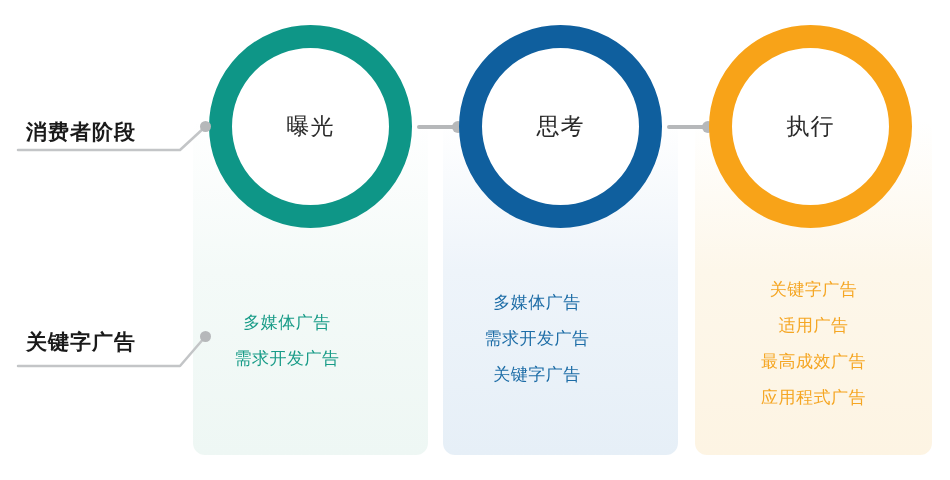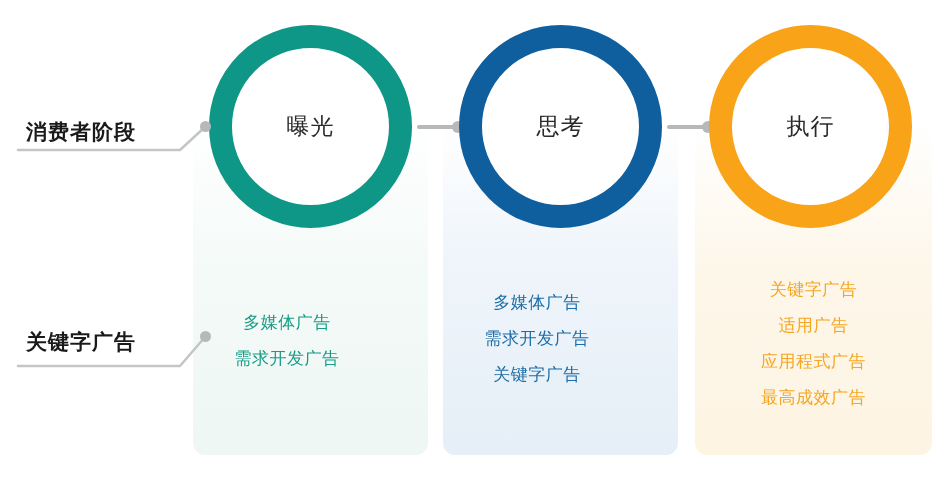--- a/index.html
+++ b/index.html
@@ -192,17 +192,17 @@
 
   <div class="adlist a1">
     <div class="item">多媒体广告</div>
     <div class="item">需求开发广告</div>
     <div class="item">关键字广告</div>
   </div>
 
   <div class="adlist a2">
     <div class="item">关键字广告</div>
     <div class="item">适用广告</div>
+    <div class="item">最高成效广告</div>
     <div class="item">应用程式广告</div>
-    <div class="item">最高成效广告</div>
   </div>
 
 </div>
 
 </body></html>

